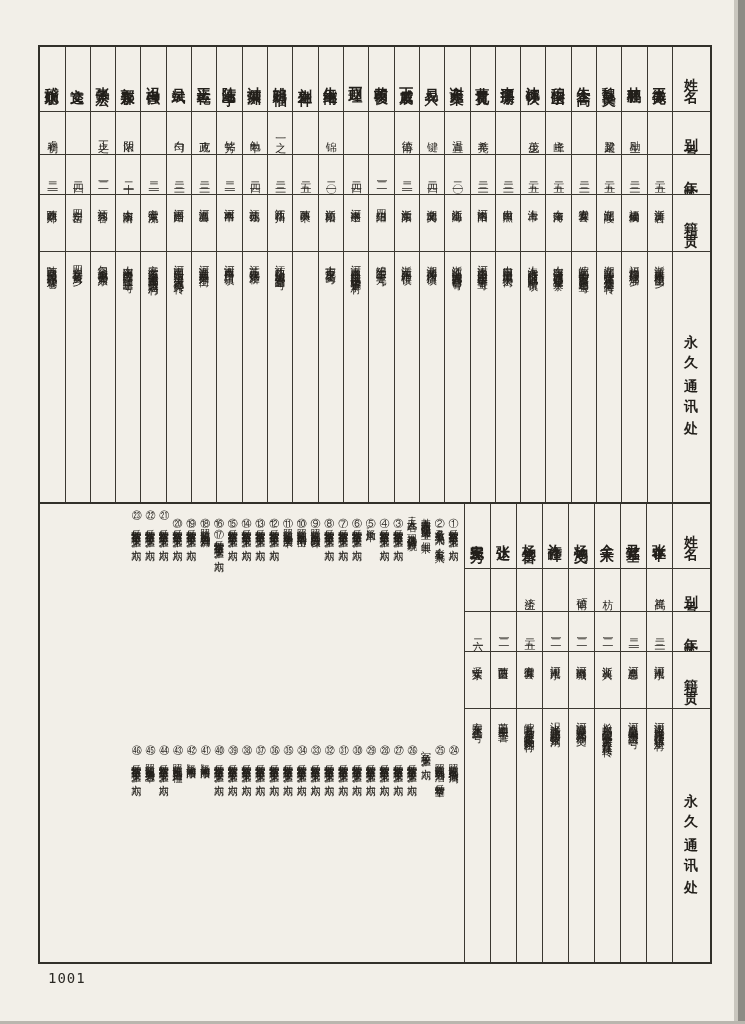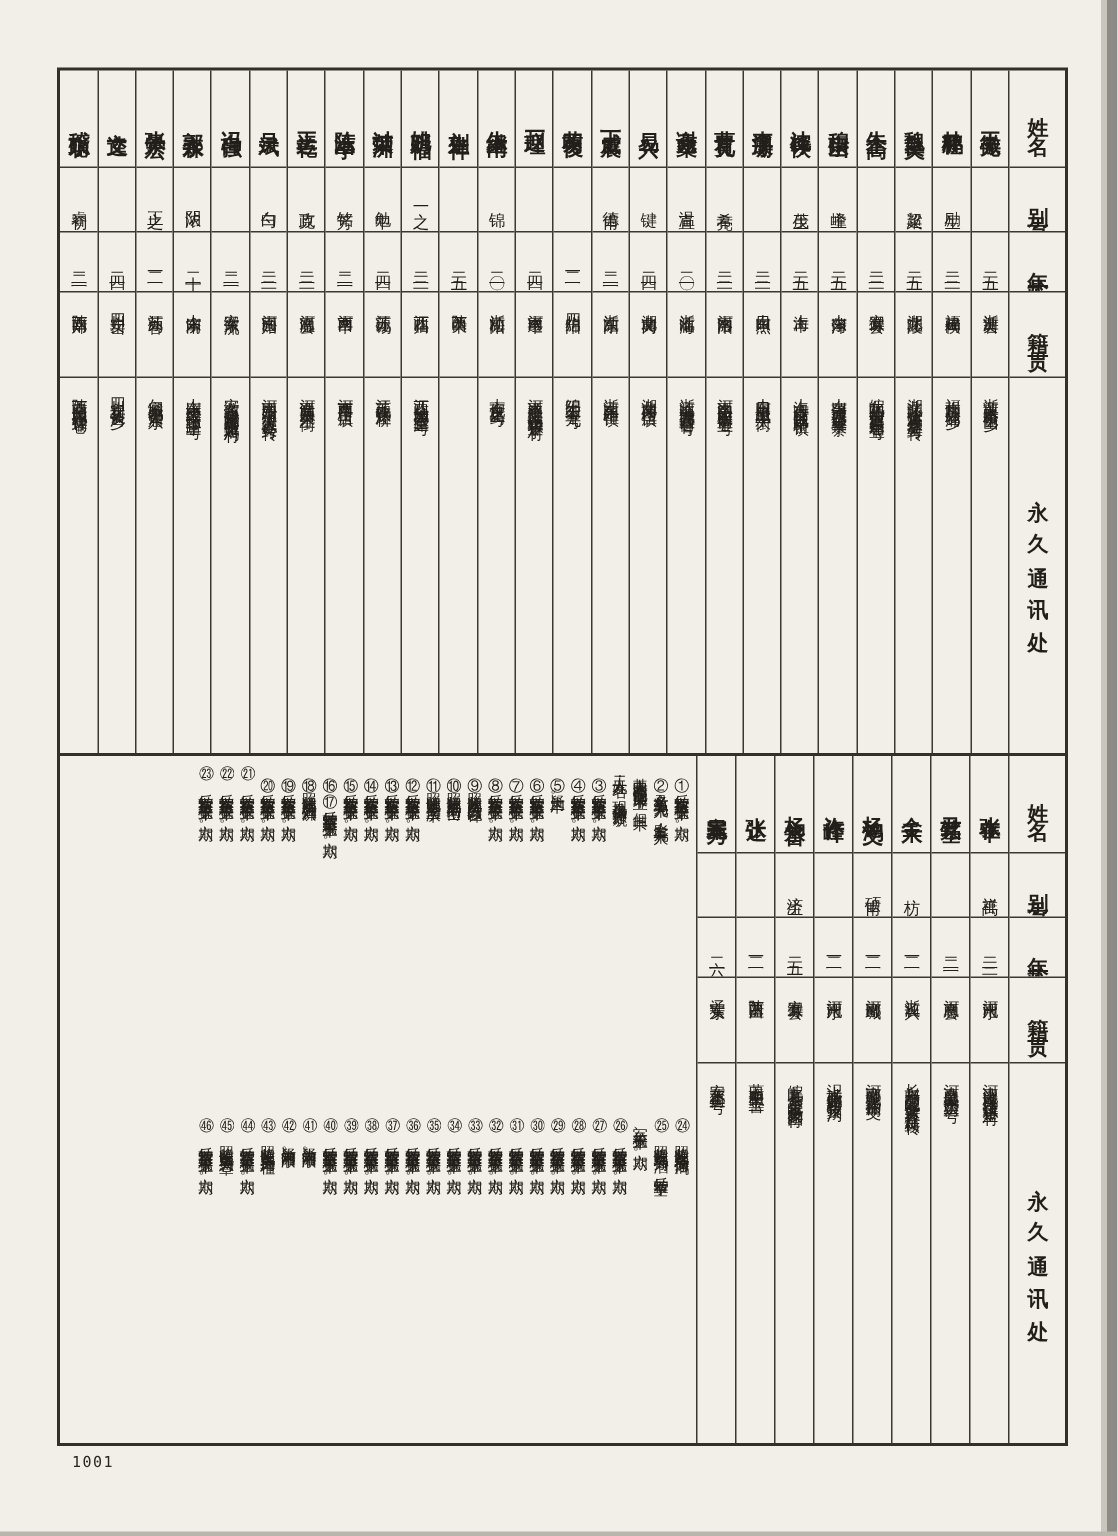--- a/index.html
+++ b/index.html
@@ -41,21 +41,21 @@
   .hd-t   { font-size:14px; font-weight:bold; margin:auto; }
   .hd-sp2 { letter-spacing:12px; }
   .hd-sp5 { letter-spacing:22px; }
 
   .notes{ flex:1 1 auto; display:flex; flex-direction:column; border-right:1px solid #3b3831; box-sizing:border-box; padding:6px 4px 0 0;}
   .band{ height:234px; display:flex; flex-direction:row-reverse; }
   .band2{ margin-top:2px; height:218px; }
   .note-col{ flex:0 0 13.8px; writing-mode:vertical-rl; text-orientation:upright;
              font-size:10px; letter-spacing:1px; line-height:13.8px; overflow:hidden;}
 
-  .pageno{ position:absolute; left:48px; top:970px; font-size:10px; letter-spacing:1px;
+  .pageno{ position:absolute; left:48px; top:970px; font-size:14px; letter-spacing:1px;
            font-family:"DejaVu Sans Mono","Liberation Mono",monospace; color:#2a2823;}
 </style>
 </head>
 <body>
 
 <div class="page">
 
   <div class="tbl tbl-top" id="top-table">
     <div class="hcol">
       <div class="cell r-name">

